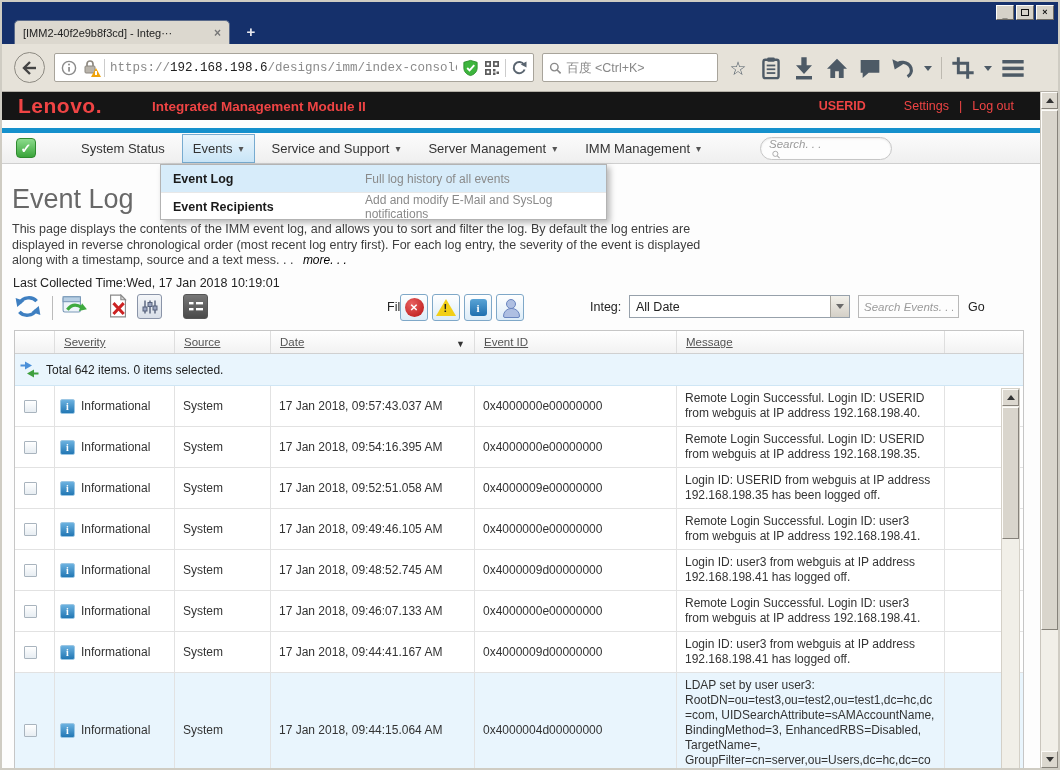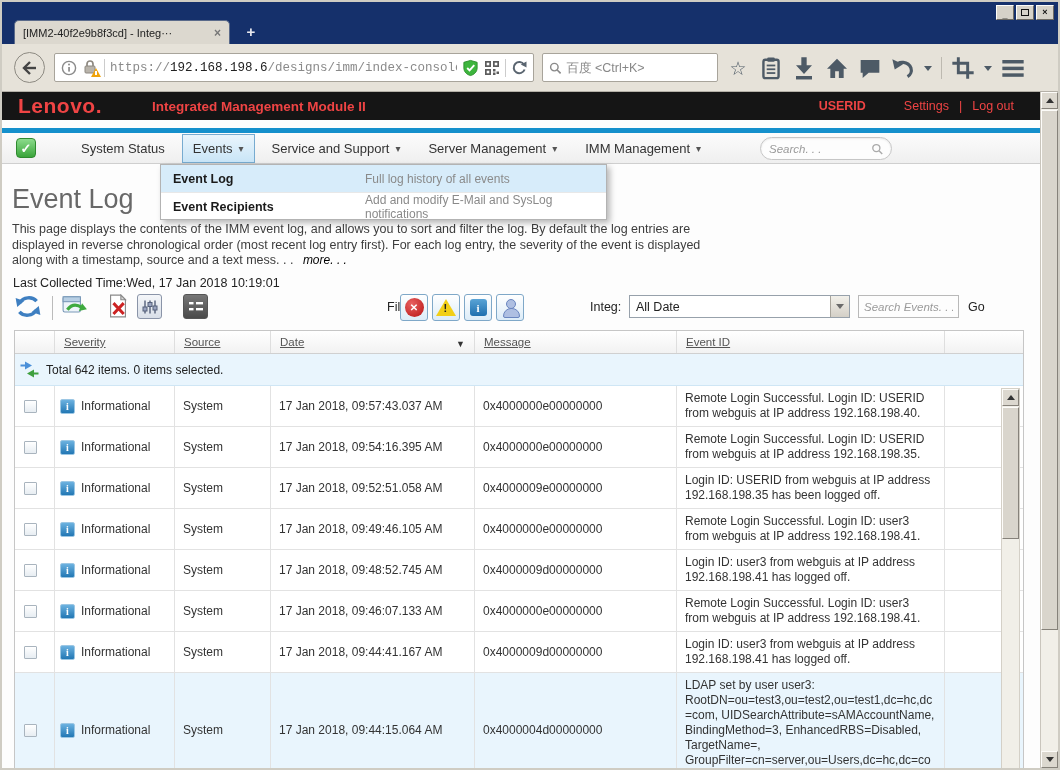--- a/index.html
+++ b/index.html
@@ -84,22 +84,22 @@
     display:flex; align-items:center; padding-left:14px; }
   .status-ico{ width:20px; height:20px; border-radius:4px; border:1px solid #2f8a2f;
     background:linear-gradient(#8cdc8c,#3aa43a); color:#fff; font-size:13px; font-weight:bold;
     display:flex; align-items:center; justify-content:center; }
   .nav-items{ display:flex; align-items:flex-end; margin-left:34px; }
   .nav-item{ font-size:13px; color:#333; padding:7px 11px; margin-right:6px; display:flex;
     align-items:center; gap:6px; white-space:nowrap; }
   .nav-item .caret{ font-size:10px; color:#555; }
   .nav-item.active{ background:linear-gradient(#eaf5fc,#c9e5f7); border:1px solid #77abd0; padding:6px 10px; }
   .navsearch{ position:absolute; right:148px; top:4px; width:132px; height:23px; border:1px solid #c6c6c6;
-    border-radius:12px; background:#fdfdfd; display:flex; align-items:center; padding:0 8px;
-    box-shadow:inset 0 1px 2px rgba(0,0,0,.08); }
+    border-radius:12px; background:#fdfdfd; display:flex; padding:0 8px;
+    box-shadow:inset 0 1px 2px rgba(0,0,0,.08);flex-direction:column; }
   .navsearch input{ border:none; outline:none; background:transparent; width:100%;
     font-size:11.5px; font-style:italic; color:#999; font-family:"Liberation Sans",sans-serif;}
   .navsearch input::placeholder{ color:#9a9a9a; font-style:italic; }
 
   
   .menu{ position:absolute; top:72px; left:158px; width:447px; background:#fff;
     border:1px solid #b3b3b3; box-shadow:3px 3px 6px rgba(0,0,0,.28); z-index:40; }
   .menu-row{ display:grid; grid-template-columns:192px 1fr; align-items:center; height:27px; padding-left:12px; }
   .menu-row.hl{ background:#d7ecfa; }
   .menu-row + .menu-row{ border-top:1px solid #e8e8e8; }
@@ -444,22 +444,22 @@
       </div>
       <span class="go-label">Go</span>
     </div>
 
     <div class="etable">
       <div class="thead grid-cols">
         <div class="th"></div>
       <div class="th">Severity</div>
           <div class="th">Source</div>
           <div class="th">Date<span class="sortcaret">▼</span></div>
+          <div class="th">Event ID</div>
           <div class="th">Message</div>
-          <div class="th">Event ID</div>
           <div class="th fill"></div>
         </div>
       <div class="infobar">
         <svg width="19" height="17" viewBox="0 0 19 17">
           <polygon points="5,0.5 12,4.5 5,8.5" fill="#4a90d9"></polygon>
             <rect x="0.5" y="3.5" width="5.5" height="2" fill="#4a90d9"></rect>
           <polygon points="14,8.5 7,12.5 14,16.5" fill="#3fa03f"></polygon>
             <rect x="13" y="11.5" width="5.5" height="2" fill="#3fa03f"></rect>
         </svg>
         <span>Total 642 items. 0 items selected.</span>

